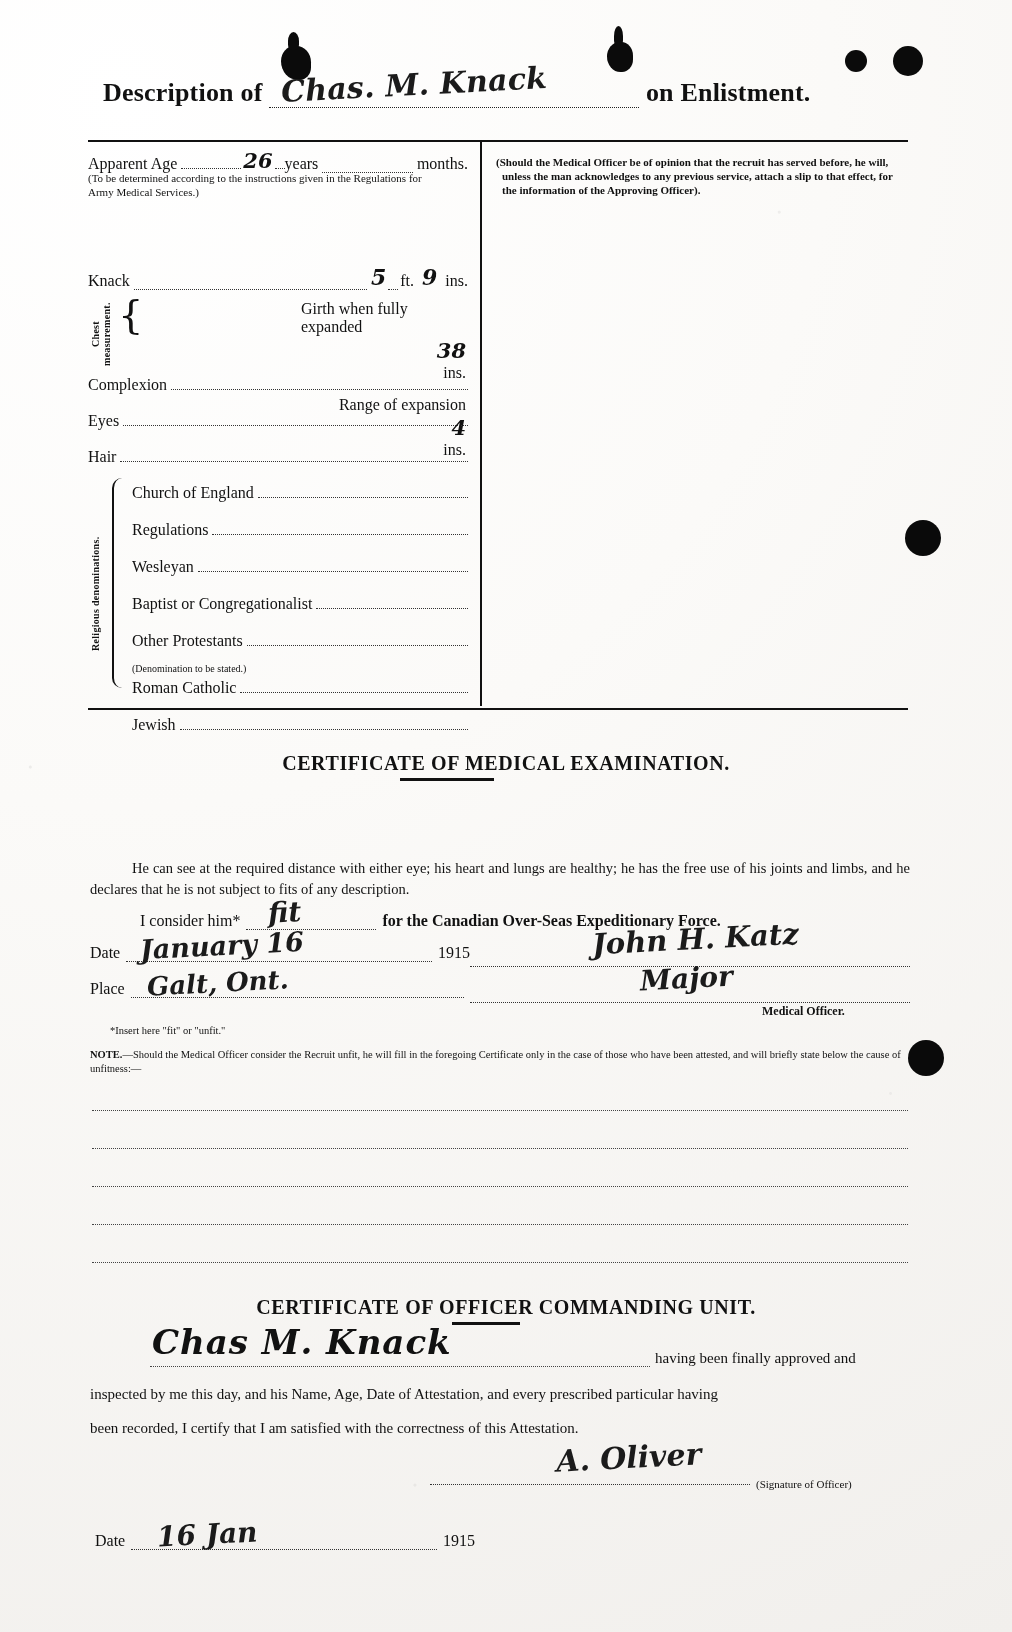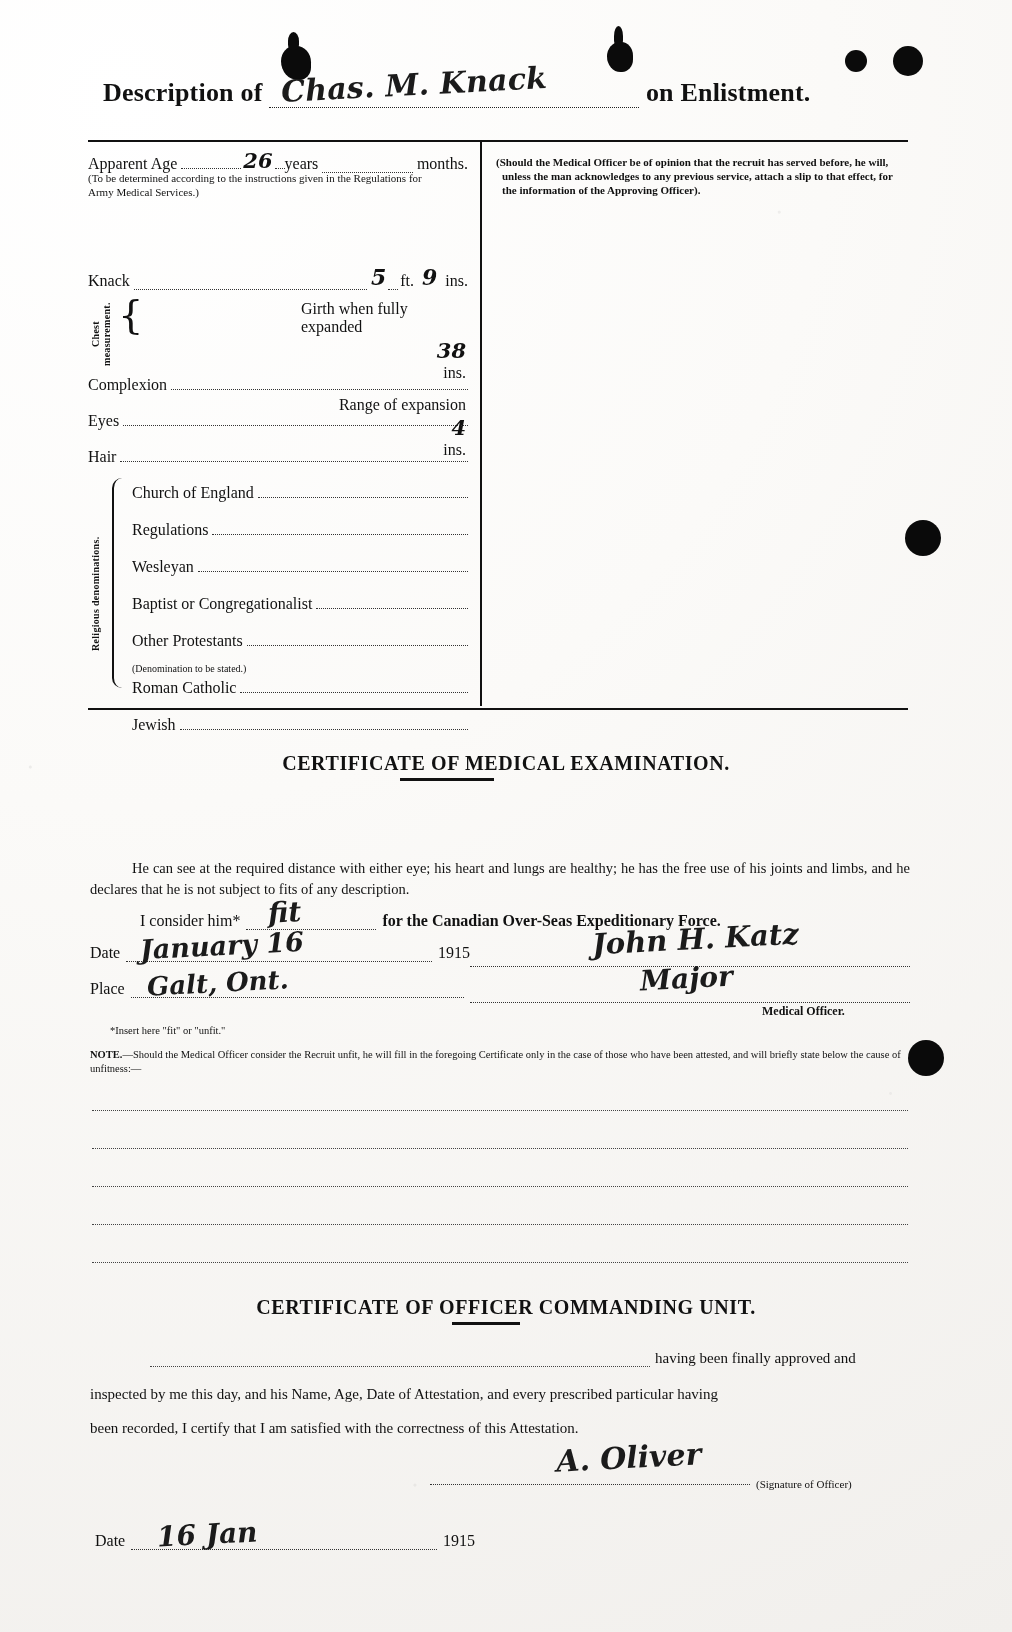--- a/index.html
+++ b/index.html
@@ -287,20 +287,21 @@
   <div class="ruleline" style="left:92px;top:1110px;width:816px;"></div>
   <div class="ruleline" style="left:92px;top:1148px;width:816px;"></div>
   <div class="ruleline" style="left:92px;top:1186px;width:816px;"></div>
   <div class="ruleline" style="left:92px;top:1224px;width:816px;"></div>
   <div class="ruleline" style="left:92px;top:1262px;width:816px;"></div>
 
   <div class="sechead" style="top:1296px;">CERTIFICATE  OF  OFFICER  COMMANDING  UNIT.</div>
   <div style="position:absolute;left:452px;top:1322px;width:68px;height:3px;background:#111;"></div>
 
   <div class="ruleline" style="left:150px;top:1366px;width:500px;"></div>
+  <div class="bigscript" style="position:absolute;left:152px;top:1322px;font-size:34px;">Chas M. Knack</div>
   <div style="position:absolute;left:655px;top:1350px;font-size:15px;">having been finally approved and</div>
   <div style="position:absolute;left:90px;top:1386px;width:820px;font-size:15px;">inspected by me this day, and his Name, Age, Date of Attestation, and every prescribed particular having</div>
   <div style="position:absolute;left:90px;top:1420px;width:820px;font-size:15px;">been recorded, I certify that I am satisfied with the correctness of this Attestation.</div>
 
   <div class="sigline" style="left:430px;top:1484px;width:320px;"></div>
   <div class="hand" style="position:absolute;left:556px;top:1440px;font-size:30px;">A. Oliver</div>
   <div style="position:absolute;left:756px;top:1478px;font-size:11px;">(Signature of Officer)</div>
 
   <div style="position:absolute;left:95px;top:1532px;width:380px;">
     <div class="row">

